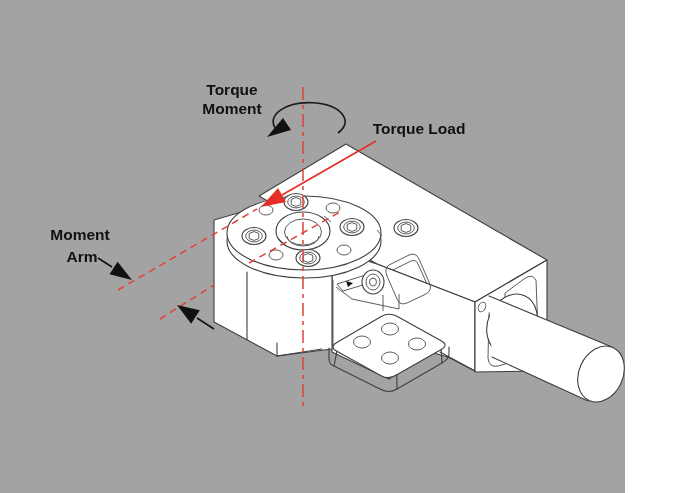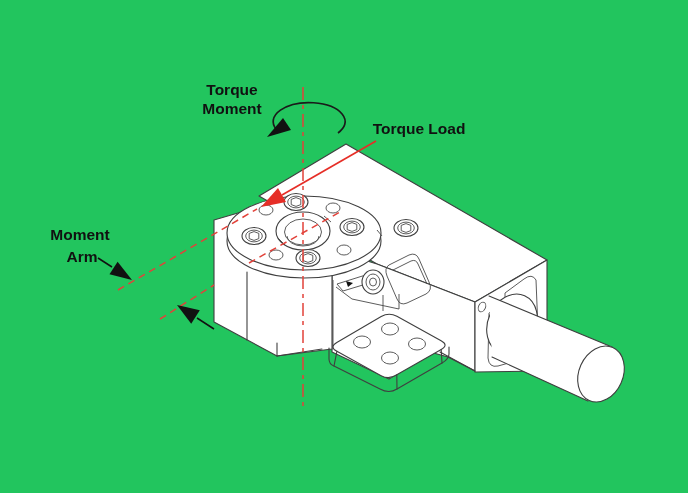--- a/index.html
+++ b/index.html
@@ -1,16 +1,16 @@
 <!DOCTYPE html>
 <html><head>
 <meta charset="utf-8">
 <style>
   html,body{margin:0;padding:0;background:#ffffff;}
-  .canvas{position:relative;width:688px;height:493px;background:#22c55e;overflow:hidden;}
+  .canvas{position:relative;width:625px;height:493px;background:#a3a3a3;overflow:hidden;}
   svg{display:block;}
   .lbl{font-family:"Liberation Sans",sans-serif;font-weight:bold;font-size:15.5px;fill:#111111;}
   .edge{fill:#ffffff;stroke:#3f3f3f;stroke-width:1.1;stroke-linejoin:round;}
   .ln{fill:none;stroke:#3f3f3f;stroke-width:1.1;stroke-linejoin:round;stroke-linecap:round;}
   .lnthin{fill:none;stroke:#4a4a4a;stroke-width:0.9;}
   .reddash{fill:none;stroke:#e2423a;stroke-width:1.5;}
   .redsolid{fill:none;stroke:#e62e27;stroke-width:1.7;}
   .blk{fill:#111111;stroke:none;}
   .blkline{fill:none;stroke:#111111;stroke-width:1.5;}
 </style>

